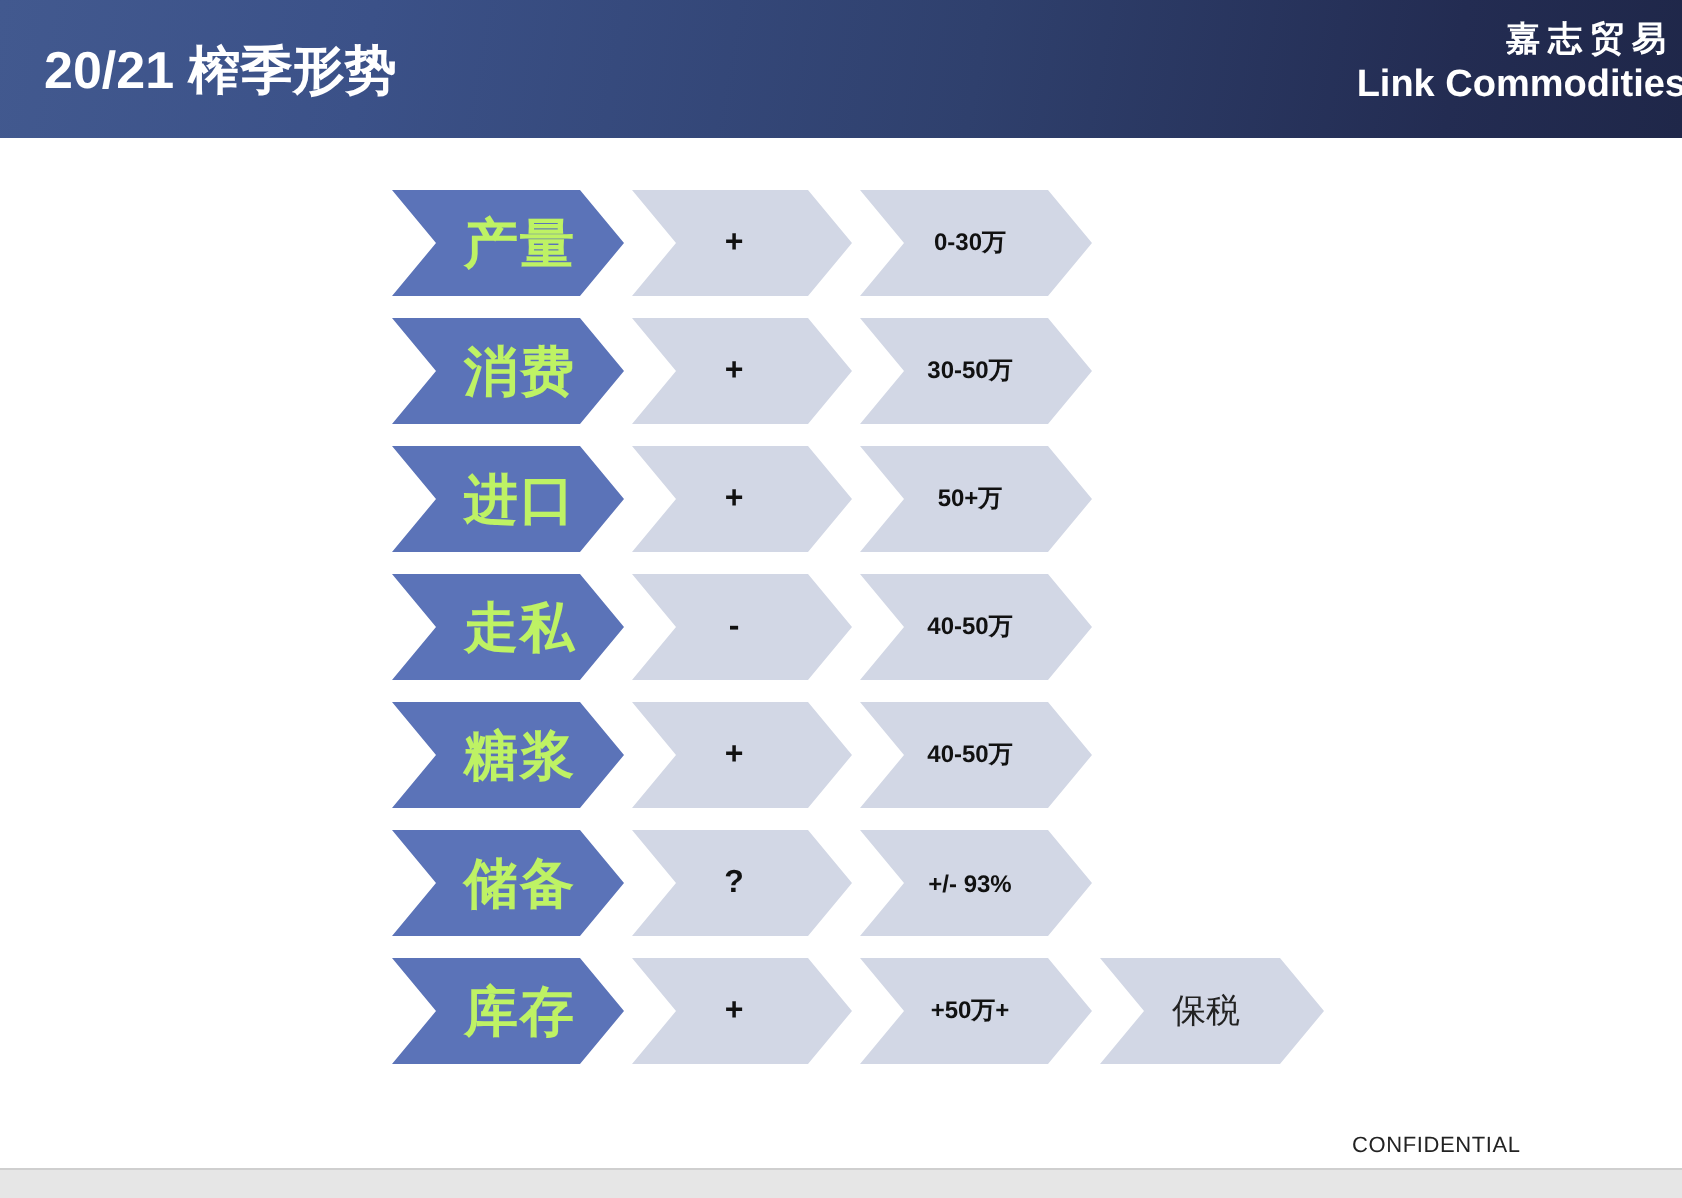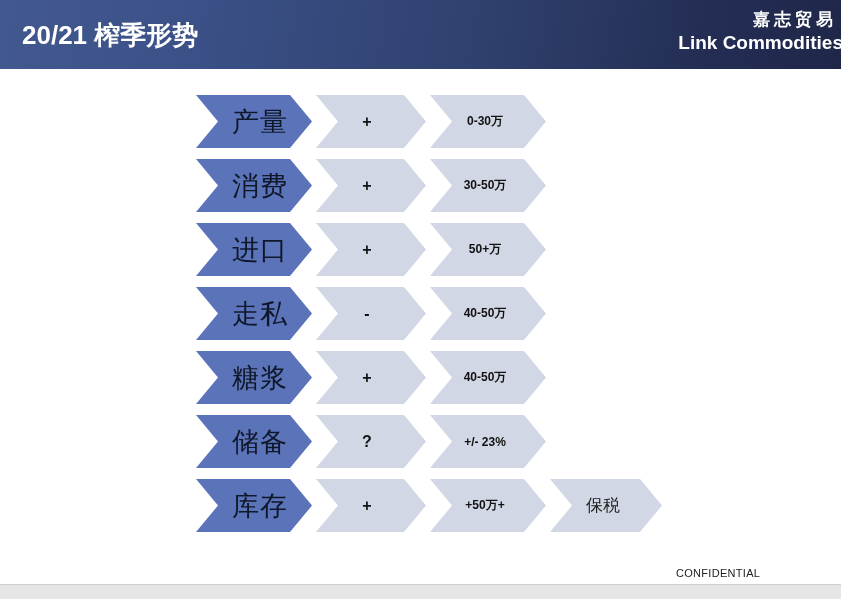--- a/index.html
+++ b/index.html
@@ -96,23 +96,23 @@
     padding-left: 14px;
     padding-right: 10px;
     box-sizing: border-box;
   }
   .chev.label {
     width: 116px;
     background: #5b73b8;
     margin-right: 4px;
   }
   .chev.label .chev-inner {
-    color: #0f172a;
+    color: #bef264;
     font-size: 27px;
-    font-weight: normal;
+    font-weight: bold;
     letter-spacing: 1px;
     padding-left: 18px;
     padding-right: 6px;
   }
   .chev.sign {
     width: 110px;
     background: #d2d7e5;
     margin-right: 4px;
   }
   .chev.sign .chev-inner {
@@ -244,21 +244,21 @@
     </div>
 
     <div class="chev-row">
       <div class="chev label">
         <div class="chev-inner">储备</div>
       </div>
       <div class="chev sign">
         <div class="chev-inner">?</div>
       </div>
       <div class="chev value">
-        <div class="chev-inner">+/- 23%</div>
+        <div class="chev-inner">+/- 93%</div>
       </div>
     </div>
 
     <div class="chev-row">
       <div class="chev label">
         <div class="chev-inner">库存</div>
       </div>
       <div class="chev sign">
         <div class="chev-inner">+</div>
       </div>

